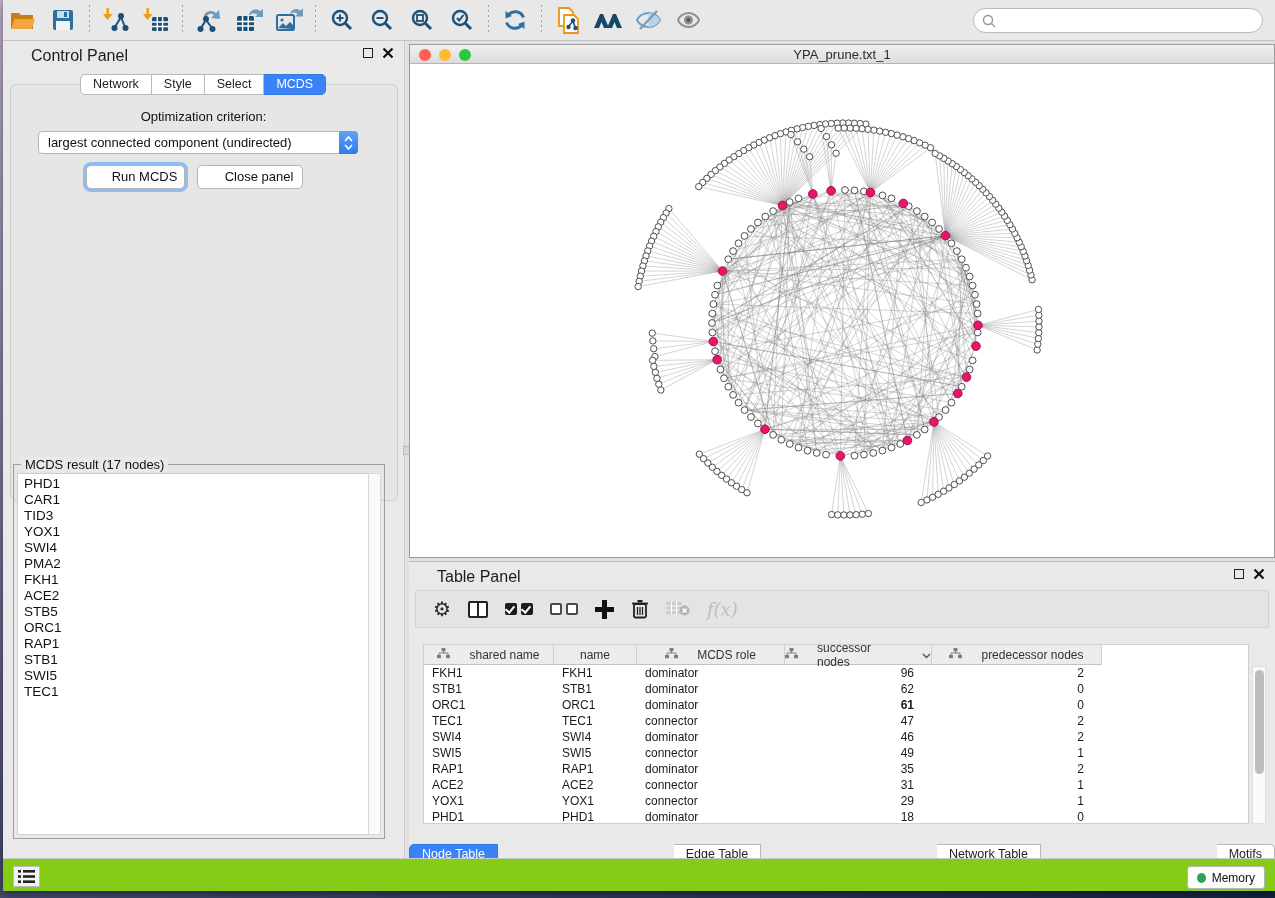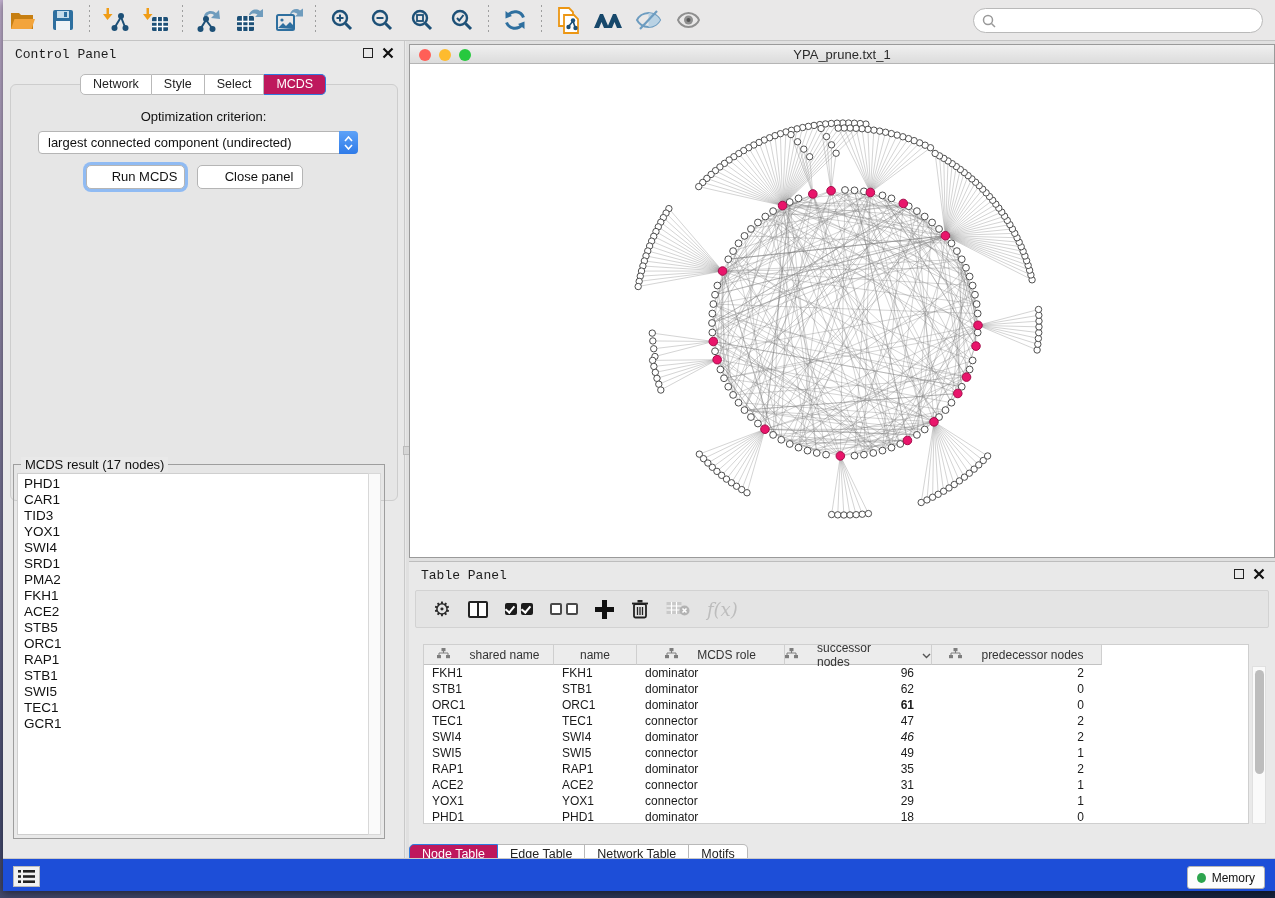--- a/index.html
+++ b/index.html
@@ -12,30 +12,30 @@
   #toolbar { position:absolute; left:0; top:0; width:100%; height:41px; background:#e9e8e8; border-bottom:1px solid #c4c4c4; display:flex; align-items:center; }
   .tbtn { width:34px; height:32px; display:flex; align-items:center; justify-content:center; margin:0 3px; }
   .tsep { width:1px; height:30px; margin:0 6px; background-image:linear-gradient(#9f9f9f 40%, rgba(0,0,0,0) 0%); background-size:1px 5px; }
   #search-wrap { position:absolute; right:12px; top:8px; }
   #search-wrap input { width:290px; height:25px; border:1px solid #b9b9b9; border-radius:13px; background:#fff; padding:0 10px 0 28px; font-size:13px; outline:none; }
   #search-wrap svg { position:absolute; left:9px; top:6px; }
 
   
   #control-panel { position:absolute; left:0; top:41px; width:402px; height:817px; background:#e9e9e9; border-right:1px solid #c9c9c9; }
   .panel-header { position:relative; height:26px; }
-  .panel-title { position:absolute; left:12px; top:6px; font-size:13px; color:#1c1c1c;font-family:Liberation Mono, monospace; }
+  .panel-title { position:absolute; left:28px; top:6px; font-size:16px; color:#1c1c1c; }
   .win-icons { position:absolute; right:10px; top:6px; display:flex; gap:9px; align-items:center; }
   .float-ic { width:10px; height:10px; border:1.6px solid #222; display:inline-block; }
   .close-ic { width:12px; height:12px; }
 
   #cp-tabs { position:absolute; left:77px; top:33px; display:flex; }
   .seg { height:21px; line-height:19px; font-size:12.5px; color:#222; background:#fff; border:1px solid #b9b9b9; border-left:none; text-align:center; padding:0 12px; }
   .seg:first-child { border-left:1px solid #b9b9b9; border-radius:5px 0 0 5px; }
   .seg:last-child { border-radius:0 5px 5px 0; }
-  .seg.active { background:#be185d; border-color:#2f7be0; color:#fff; }
+  .seg.active { background:#3b82f6; border-color:#2f7be0; color:#fff; }
 
   #cp-box { position:absolute; left:7px; top:43px; width:388px; height:417px; background:#e6e6e6; border:1px solid #cdcdcd; border-radius:6px; }
   #opt-label { position:absolute; left:0; top:68px; width:100%; text-align:center; font-size:13px; color:#111; }
   #criterion { position:absolute; left:35px; top:90px; width:320px; height:23px; background:#fff; border:1px solid #b5b5b5; border-radius:4px; font-size:13px; color:#111; line-height:21px; padding-left:9px; }
   #criterion .stepper { position:absolute; right:-1px; top:-1px; width:19px; height:23px; border-radius:0 4px 4px 0; background:linear-gradient(#5da2f8,#2f7be8); display:flex; flex-direction:column; align-items:center; justify-content:center; gap:2px; }
   .btn { height:24px; background:#fff; border:1px solid #b5b5b5; border-radius:5px; font-size:13px; color:#111; text-align:center; line-height:22px;padding-left:18px; }
   #run-btn { position:absolute; left:83px; top:124px; width:99px; box-shadow:0 0 0 3px rgba(98,165,250,.65); }
   #close-btn { position:absolute; left:194px; top:124px; width:106px; }
 
   #mcds-fieldset { position:absolute; left:10px; top:423px; width:372px; height:375px; border:1px solid #9e9e9e; }
@@ -67,26 +67,26 @@
 
   #tbl { position:absolute; left:14px; top:82px; width:826px; height:180px; background:#fff; border:1px solid #cfcfcf; }
   #tbl-head { display:flex; height:20px; }
   .th { background:#ececec; border-right:1px solid #cfcfcf; border-bottom:1px solid #c2c2c2; display:flex; align-items:center; justify-content:center; gap:19px; font-size:12px; color:#333; position:relative; }
   .td { font-size:12px; color:#1a1a1a; line-height:16px; padding-left:8px; white-space:nowrap; overflow:hidden; }
   .td.num { text-align:right; padding-right:18px; }
   .tr { display:flex; height:16px; }
   #tbl-scroll { position:absolute; right:9px; top:104px; width:14px; height:158px; background:#fafafa; border:1px solid #e0e0e0; }
   #tbl-thumb { position:absolute; left:2px; top:3px; width:9px; height:104px; background:#bdbdbd; border-radius:5px; }
 
-  #tp-tabs { position:absolute; left:0; right:0; top:282px; display:flex; justify-content:flex-start; }
+  #tp-tabs { position:absolute; left:0; right:0; top:282px; display:flex; justify-content:space-between; }
   #memory-btn { position:absolute; right:10px; top:7px; height:23px; background:#fdfdfd; border:1px solid #b5b5b5; border-radius:3px; padding:0 9px; display:flex; align-items:center; gap:6px; font-size:12px; color:#111; }
   .green-dot { width:9px; height:10px; border-radius:50%; background:#2da44e; }
 
   
-  #statusbar { position:absolute; left:0; top:858px; width:100%; height:33px; background:#1d4ed8; border-top:1px solid #c9c9c9; }
+  #statusbar { position:absolute; left:0; top:858px; width:100%; height:33px; background:#84cc16; border-top:1px solid #c9c9c9; }
   #list-btn { position:absolute; left:10px; top:7px; width:27px; height:21px; background:#f2f2f2; border:1px solid #bbb; display:flex; align-items:center; justify-content:center; }
 </style>
 </head>
 <body>
 
 <div id="app">
 
   <div id="toolbar">
     <div class="tbtn">
         <svg width="26" height="22" viewBox="0 0 26 22">
@@ -267,31 +267,29 @@
     <div id="close-btn" class="btn">Close panel</div>
 
     <div id="mcds-fieldset">
       <span id="mcds-legend">MCDS result (17 nodes)</span>
       <div id="mcds-list">
           <div class="mcds-item">PHD1</div>
           <div class="mcds-item">CAR1</div>
           <div class="mcds-item">TID3</div>
           <div class="mcds-item">YOX1</div>
           <div class="mcds-item">SWI4</div>
-          <div class="mcds-item">SRD1</div>
           <div class="mcds-item">PMA2</div>
           <div class="mcds-item">FKH1</div>
           <div class="mcds-item">ACE2</div>
           <div class="mcds-item">STB5</div>
           <div class="mcds-item">ORC1</div>
           <div class="mcds-item">RAP1</div>
           <div class="mcds-item">STB1</div>
           <div class="mcds-item">SWI5</div>
           <div class="mcds-item">TEC1</div>
-          <div class="mcds-item">GCR1</div>
         </div>
       <div id="mcds-scroll"></div>
     </div>
   </div>
 
   <div id="right">
     <div id="vsplit-handle"></div>
 
     <div id="net-frame">
       <div id="net-titlebar">
@@ -1123,21 +1121,21 @@
               <div class="td" style="width: 130px;">TEC1</div>
               <div class="td" style="width: 83px;">TEC1</div>
               <div class="td" style="width: 148px;">connector</div>
               <div class="td num" style="width: 147px;">47</div>
               <div class="td num" style="width: 170px;">2</div>
             </div>
             <div class="tr">
               <div class="td" style="width: 130px;">SWI4</div>
               <div class="td" style="width: 83px;">SWI4</div>
               <div class="td" style="width: 148px;">dominator</div>
-              <div class="td num" style="width: 147px; font-style: italic;">46</div>
+              <div class="td num" style="width: 147px;">46</div>
               <div class="td num" style="width: 170px;">2</div>
             </div>
             <div class="tr">
               <div class="td" style="width: 130px;">SWI5</div>
               <div class="td" style="width: 83px;">SWI5</div>
               <div class="td" style="width: 148px;">connector</div>
               <div class="td num" style="width: 147px;">49</div>
               <div class="td num" style="width: 170px;">1</div>
             </div>
             <div class="tr">

